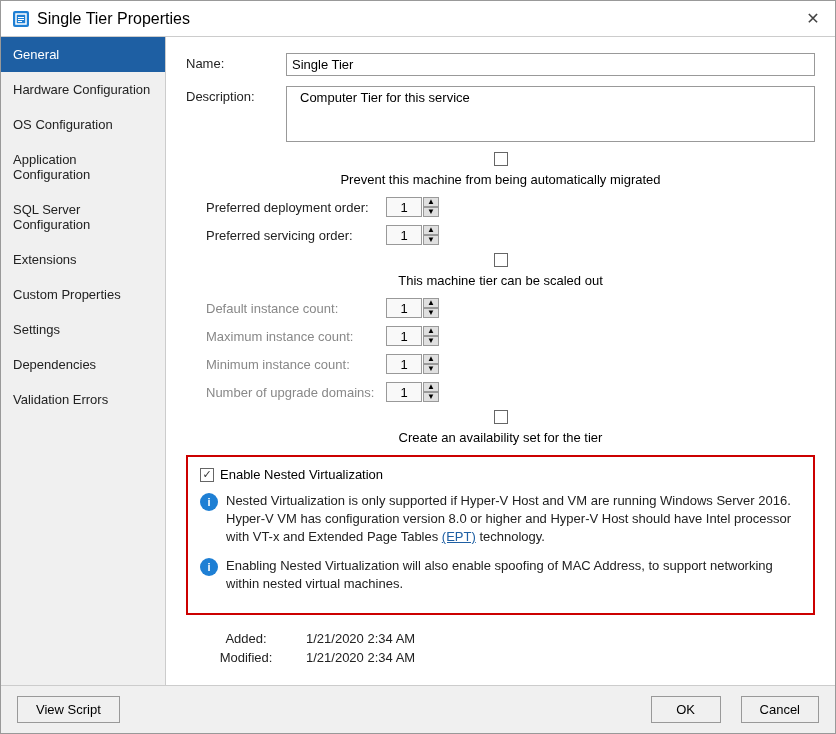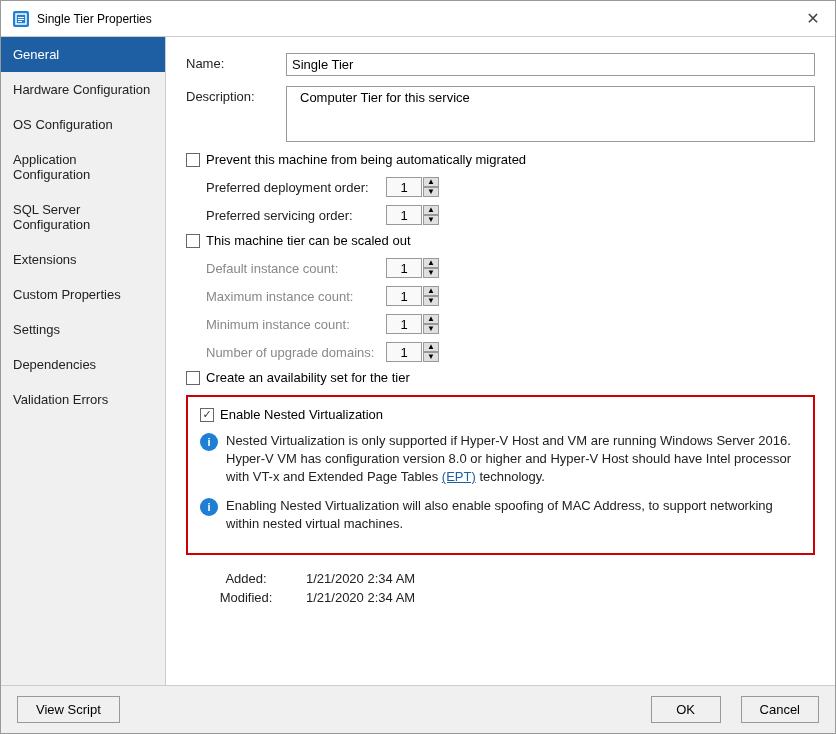--- a/index.html
+++ b/index.html
@@ -34,21 +34,21 @@
     .title-icon {
       width: 16px;
       height: 16px;
       background: #1e7fd4;
       border-radius: 2px;
       display: flex; align-items: center; justify-content: center;
       color: white; font-size: 10px;
     }
 
     .title-text {
-      font-size: 12px;
+      font-size: 16px;
       font-weight: normal;
     }
 
     .close-btn {
       width: 20px; height: 20px;
       background: none;
       border: none;
       cursor: pointer;
       font-size: 16px;
       color: #444;
@@ -127,20 +127,21 @@
       background: #fff;
       outline: none;
     }
 
     .checkbox-row {
       display: flex;
       align-items: center;
       gap: 6px;
       margin-bottom: 10px;
       margin-left: 0;
+      flex-direction: column;
     }
 
     .spinner-row {
       display: flex;
       align-items: center;
       margin-bottom: 8px;
       margin-left: 20px;
     }
 
     .spinner-label {

